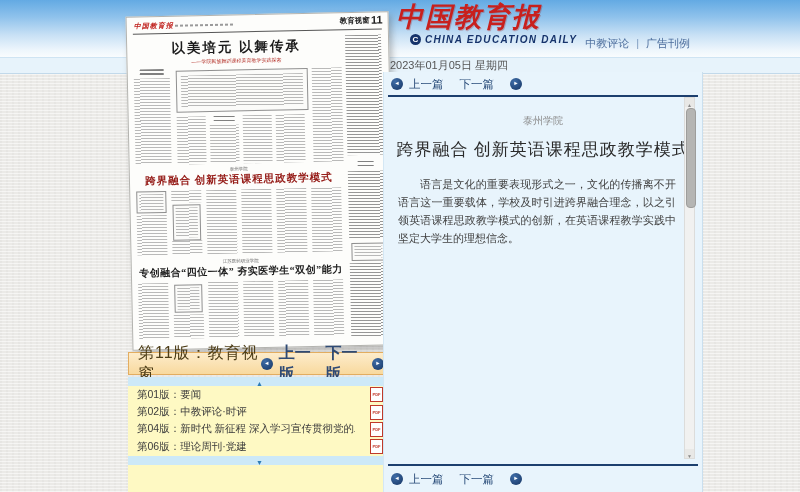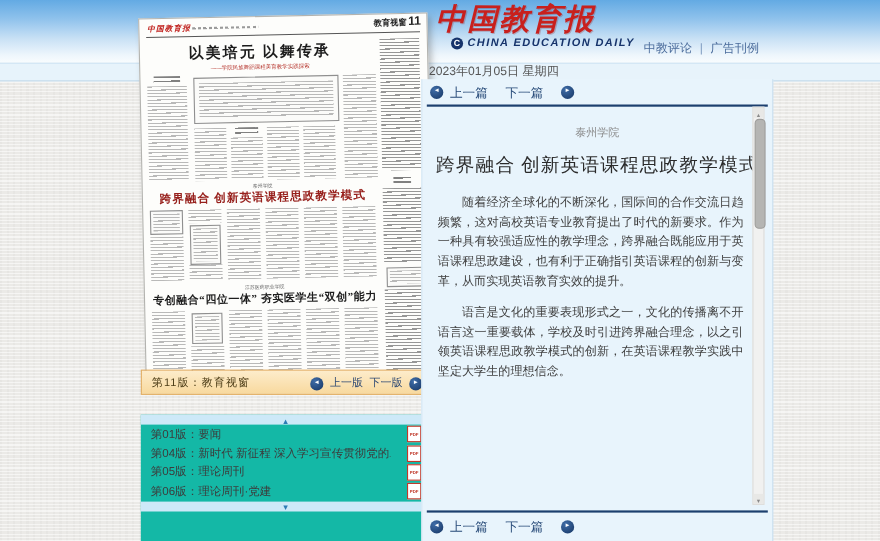--- a/index.html
+++ b/index.html
@@ -50,32 +50,32 @@
   .simd{background:repeating-linear-gradient(180deg,#7d7d7d 0,#7d7d7d 1px,transparent 1px,transparent 3px);opacity:.8;}
   .ibox{border:1px solid #8f8f8f;background:#fbfbf9;}
   .minihead{height:6px;background:repeating-linear-gradient(180deg,#6a6a6a 0,#6a6a6a 1.5px,transparent 1.5px,transparent 4px);margin:0 6px;opacity:.85;}
   .h2lab{left:6px;top:151px;width:206px;text-align:center;font-size:4.5px;color:#666;white-space:nowrap;}
   .h2{left:6px;top:157px;width:206px;text-align:center;font-family:"Liberation Serif",serif;
     font-weight:bold;font-size:10.5px;color:#97201c;letter-spacing:1px;white-space:nowrap;}
   .h3lab{left:6px;top:243px;width:206px;text-align:center;font-size:4.5px;color:#666;white-space:nowrap;}
   .h3{left:6px;top:249px;width:206px;text-align:center;font-family:"Liberation Serif",serif;
     font-weight:bold;font-size:10px;color:#1d1d1d;letter-spacing:.5px;white-space:nowrap;}
   
-  .edbar{position:absolute;left:128px;top:336px;width:263px;height:21px;
+  .edbar{position:absolute;left:128px;top:352px;width:263px;height:21px;
     background:linear-gradient(#fdeccb,#f8d99e);border:1px solid #e3ad60;
-    display:flex;align-items:center;font-size:10px;color:#4c3c16;}
+    display:flex;align-items:center;font-size:16px;color:#4c3c16;}
   .edbar .cur{margin-left:9px;letter-spacing:1px;}
-  .edbar .nav{margin-left:auto;display:flex;align-items:flex-end;gap:6px;margin-right:8px;color:#2f4a74;}
+  .edbar .nav{margin-left:auto;display:flex;align-items:center;gap:6px;margin-right:8px;color:#2f4a74;font-weight:bold;}
   .navicon{width:12px;height:12px;border-radius:50%;background:radial-gradient(circle at 35% 30%,#3f6da8,#153462);
     display:inline-flex;align-items:center;justify-content:center;cursor:pointer;flex:0 0 auto;}
   .navicon::before{content:"\25C4";color:#fff;font-size:5.5px;line-height:1;}
   .navicon.next::before{content:"\25BA";}
   .edbar .lnk{cursor:pointer;}
   
-  .pagelist{position:absolute;left:128px;top:377px;width:263px;height:115px;background:#14b8a6;}
+  .pagelist{position:absolute;left:128px;top:377px;width:263px;height:115px;background:#fef9c3;}
   .strip{height:9px;background:#cde9f8;text-align:center;line-height:8px;cursor:pointer;}
   .strip::before{content:"\25B2";font-size:7px;color:#2d7cb5;}
   .strip.down::before{content:"\25BC";}
   .prow{height:17.4px;display:flex;align-items:center;font-size:10.5px;color:#3c3c3c;cursor:pointer;}
   .prow .lbl{margin-left:9px;white-space:nowrap;overflow:hidden;max-width:218px;}
   .pdficon{margin-left:auto;margin-right:8px;width:11px;height:13px;background:#fff;
     border:1px solid #c03a2b;color:#c03a2b;font-size:4px;font-weight:bold;
     display:flex;align-items:center;justify-content:center;cursor:pointer;flex:0 0 auto;}
   
   .panel{position:absolute;left:383px;top:72px;width:318px;height:420px;
@@ -206,25 +206,25 @@
   </span>
 </div>
 
 <div class="pagelist">
   <div class="strip"></div>
   <div class="prow">
     <span class="lbl">第01版：要闻</span>
     <span class="pdficon">PDF</span>
   </div>
   <div class="prow">
+    <span class="lbl">第02版：中教评论·时评</span>
+    <span class="pdficon">PDF</span>
+  </div>
+  <div class="prow">
     <span class="lbl">第04版：新时代 新征程 深入学习宣传贯彻党的二十大精神专刊</span>
-    <span class="pdficon">PDF</span>
-  </div>
-  <div class="prow">
-    <span class="lbl">第05版：理论周刊</span>
     <span class="pdficon">PDF</span>
   </div>
   <div class="prow">
     <span class="lbl">第06版：理论周刊·党建</span>
     <span class="pdficon">PDF</span>
   </div>
   <div class="strip down"></div>
 </div>
 
 <div class="panel">
@@ -233,21 +233,20 @@
     <span class="lnk">上一篇</span>
     <span class="lnk">下一篇</span>
     <span class="navicon next"></span>
   </div>
   <div class="phr"></div>
 
   <div class="artwrap">
     <div class="college">泰州学院</div>
     <div class="atitle">跨界融合 创新英语课程思政教学模式</div>
     <div class="body">
-      <p>随着经济全球化的不断深化，国际间的合作交流日趋频繁，这对高校英语专业教育提出了时代的新要求。作为一种具有较强适应性的教学理念，跨界融合既能应用于英语课程思政建设，也有利于正确指引英语课程的创新与变革，从而实现英语教育实效的提升。</p>
       <p>语言是文化的重要表现形式之一，文化的传播离不开语言这一重要载体，学校及时引进跨界融合理念，以之引领英语课程思政教学模式的创新，在英语课程教学实践中坚定大学生的理想信念。</p>
 
     </div>
   </div>
 
   <div class="phr bottom"></div>
   <div class="pnav bottom">
     <span class="navicon"></span>
     <span class="lnk">上一篇</span>
     <span class="lnk">下一篇</span>

